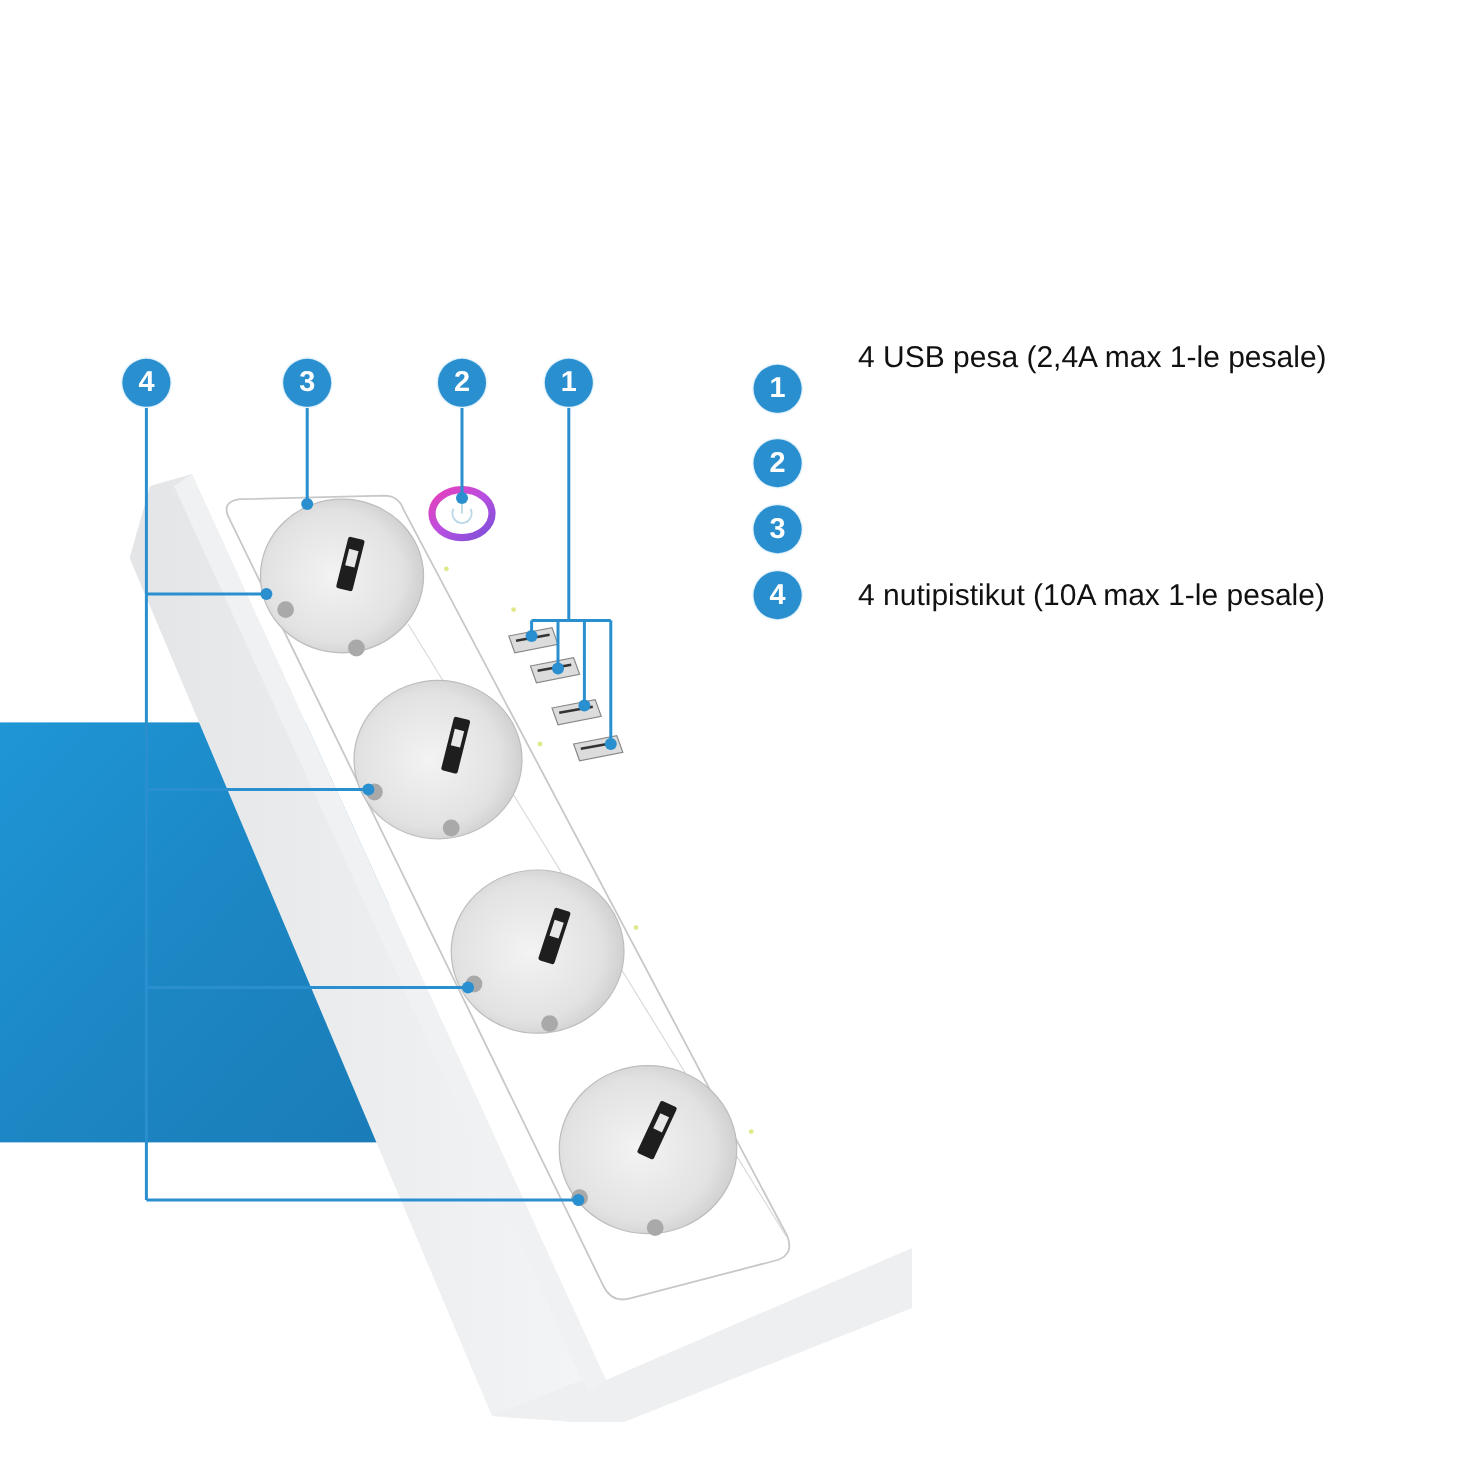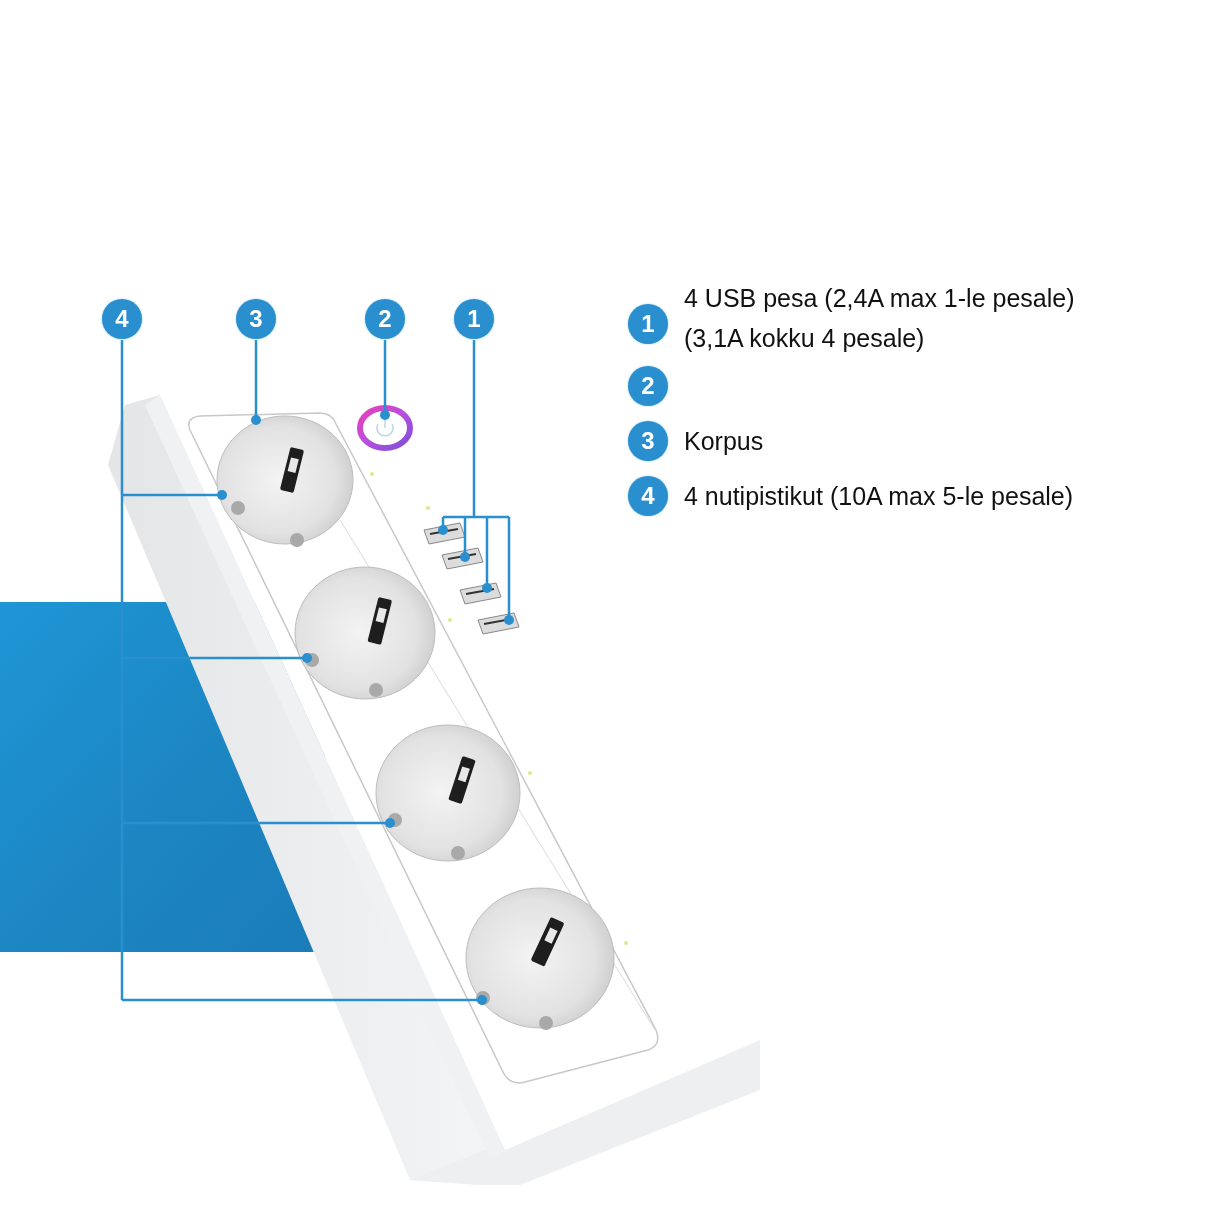--- a/index.html
+++ b/index.html
@@ -13,21 +13,21 @@
       background: #2a8fcf; color: #fff; font-weight: bold; font-size: 24px; text-align: center; line-height: 40px;
       box-shadow: 0 0 2px #8cc6ea; }
     .legend-item.i1 { height: 88px; }
     .legend-item.i1 .badge { top: 26px; }
     .legend-item.i2 { margin-top: 0px; height: 55px; }
     .legend-item.i2 .badge { top: 0; }
     .legend-item.i3 { height: 55px; }
     .legend-item.i3 .badge { top: 0; }
     .legend-item.i4 { height: 55px; }
     .legend-item.i4 .badge { top: 0; }
-    .legend-line { display: block; white-space: nowrap; }
+    .legend-line { display: block; white-space: nowrap; margin-left: 31px; }
     .callout { position: absolute; width: 40px; height: 40px; border-radius: 50%; background: #2a8fcf;
       color: #fff; font-weight: bold; font-size: 24px; text-align: center; line-height: 40px; box-shadow: 0 0 2px #8cc6ea; }
   </style>
 </head>
 <body>
 
 <div class="stage">
 
   <svg class="art" width="1214" height="1214" viewBox="0 0 1214 1214">
     <defs>
@@ -167,27 +167,25 @@
 
   <div class="callout" style="left:102px; top:299px;">4</div>
   <div class="callout" style="left:236px; top:299px;">3</div>
   <div class="callout" style="left:365px; top:299px;">2</div>
   <div class="callout" style="left:454px; top:299px;">1</div>
 
   <div class="legend">
     <div class="legend-item i1">
       <span class="badge">1</span>
       <span class="legend-line">4 USB pesa (2,4A max 1-le pesale)</span>
-      <span class="legend-line">(3,1A kokku 4 pesale)</span>
     </div>
     <div class="legend-item i2">
       <span class="badge">2</span>
     </div>
     <div class="legend-item i3">
       <span class="badge">3</span>
-      <span class="legend-line">Korpus</span>
     </div>
     <div class="legend-item i4">
       <span class="badge">4</span>
-      <span class="legend-line">4 nutipistikut (10A max 5-le pesale)</span>
+      <span class="legend-line">4 nutipistikut (10A max 1-le pesale)</span>
     </div>
   </div>
 </div>
 
 </body></html>

